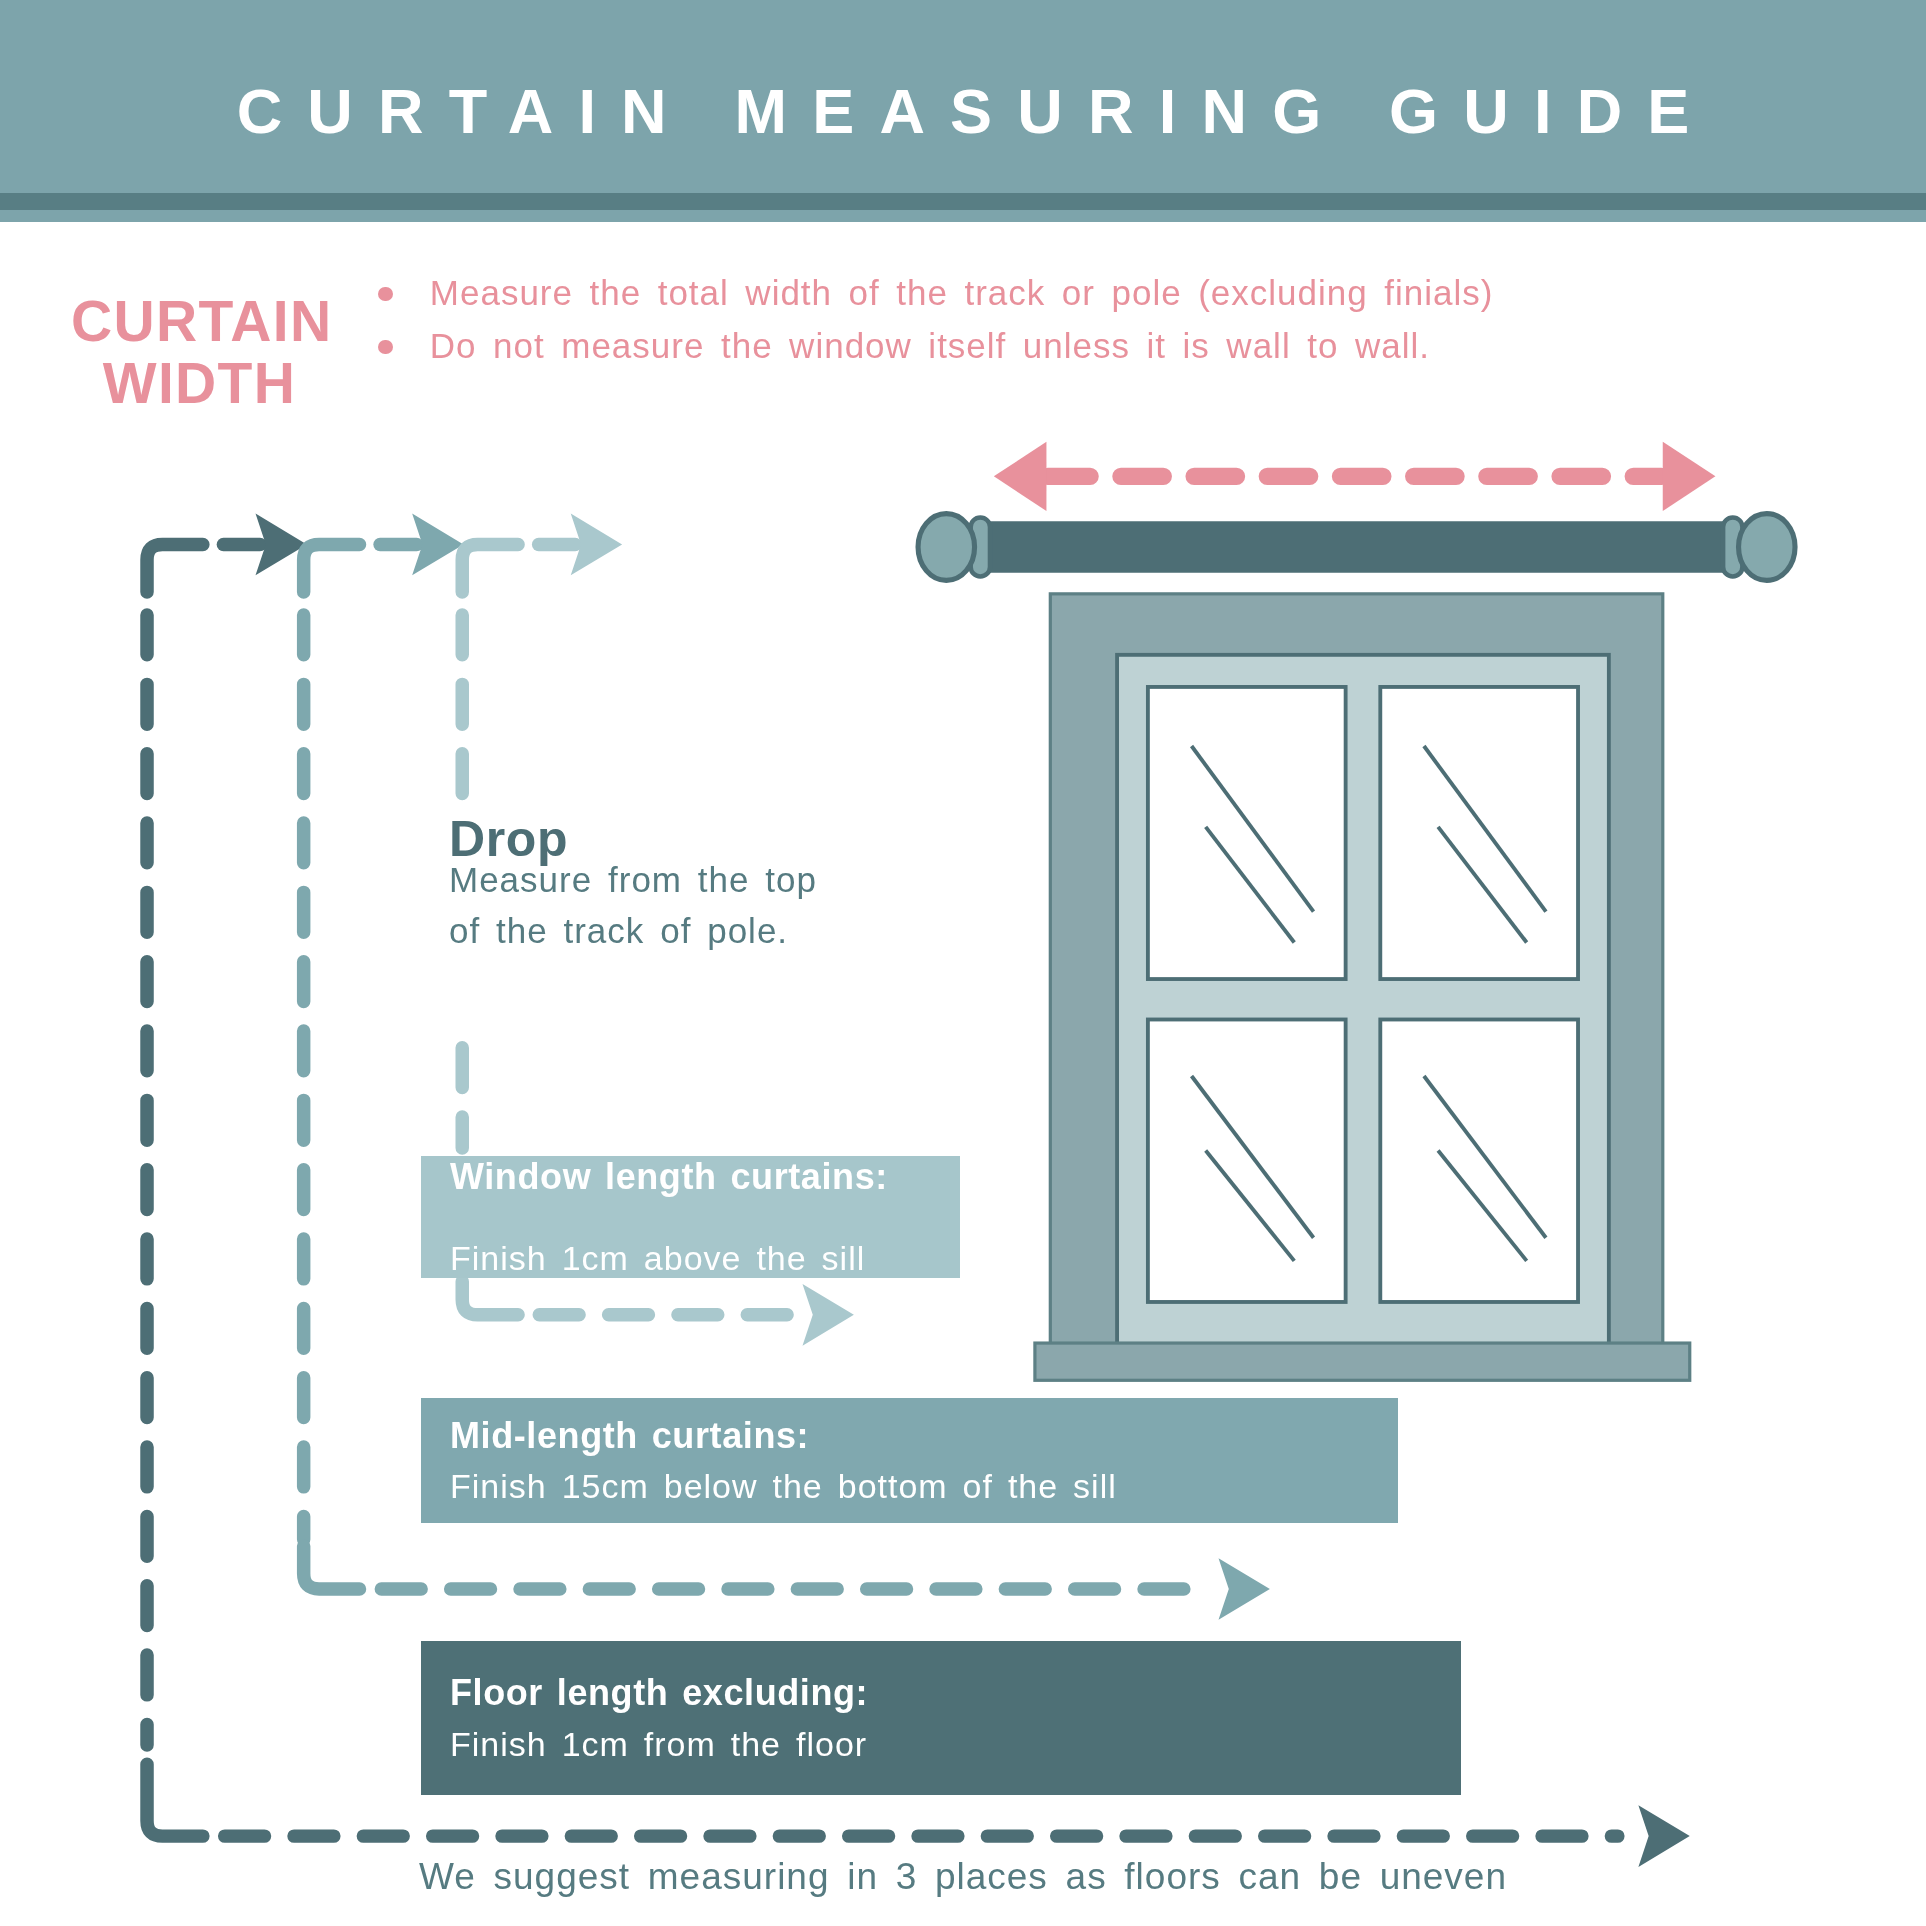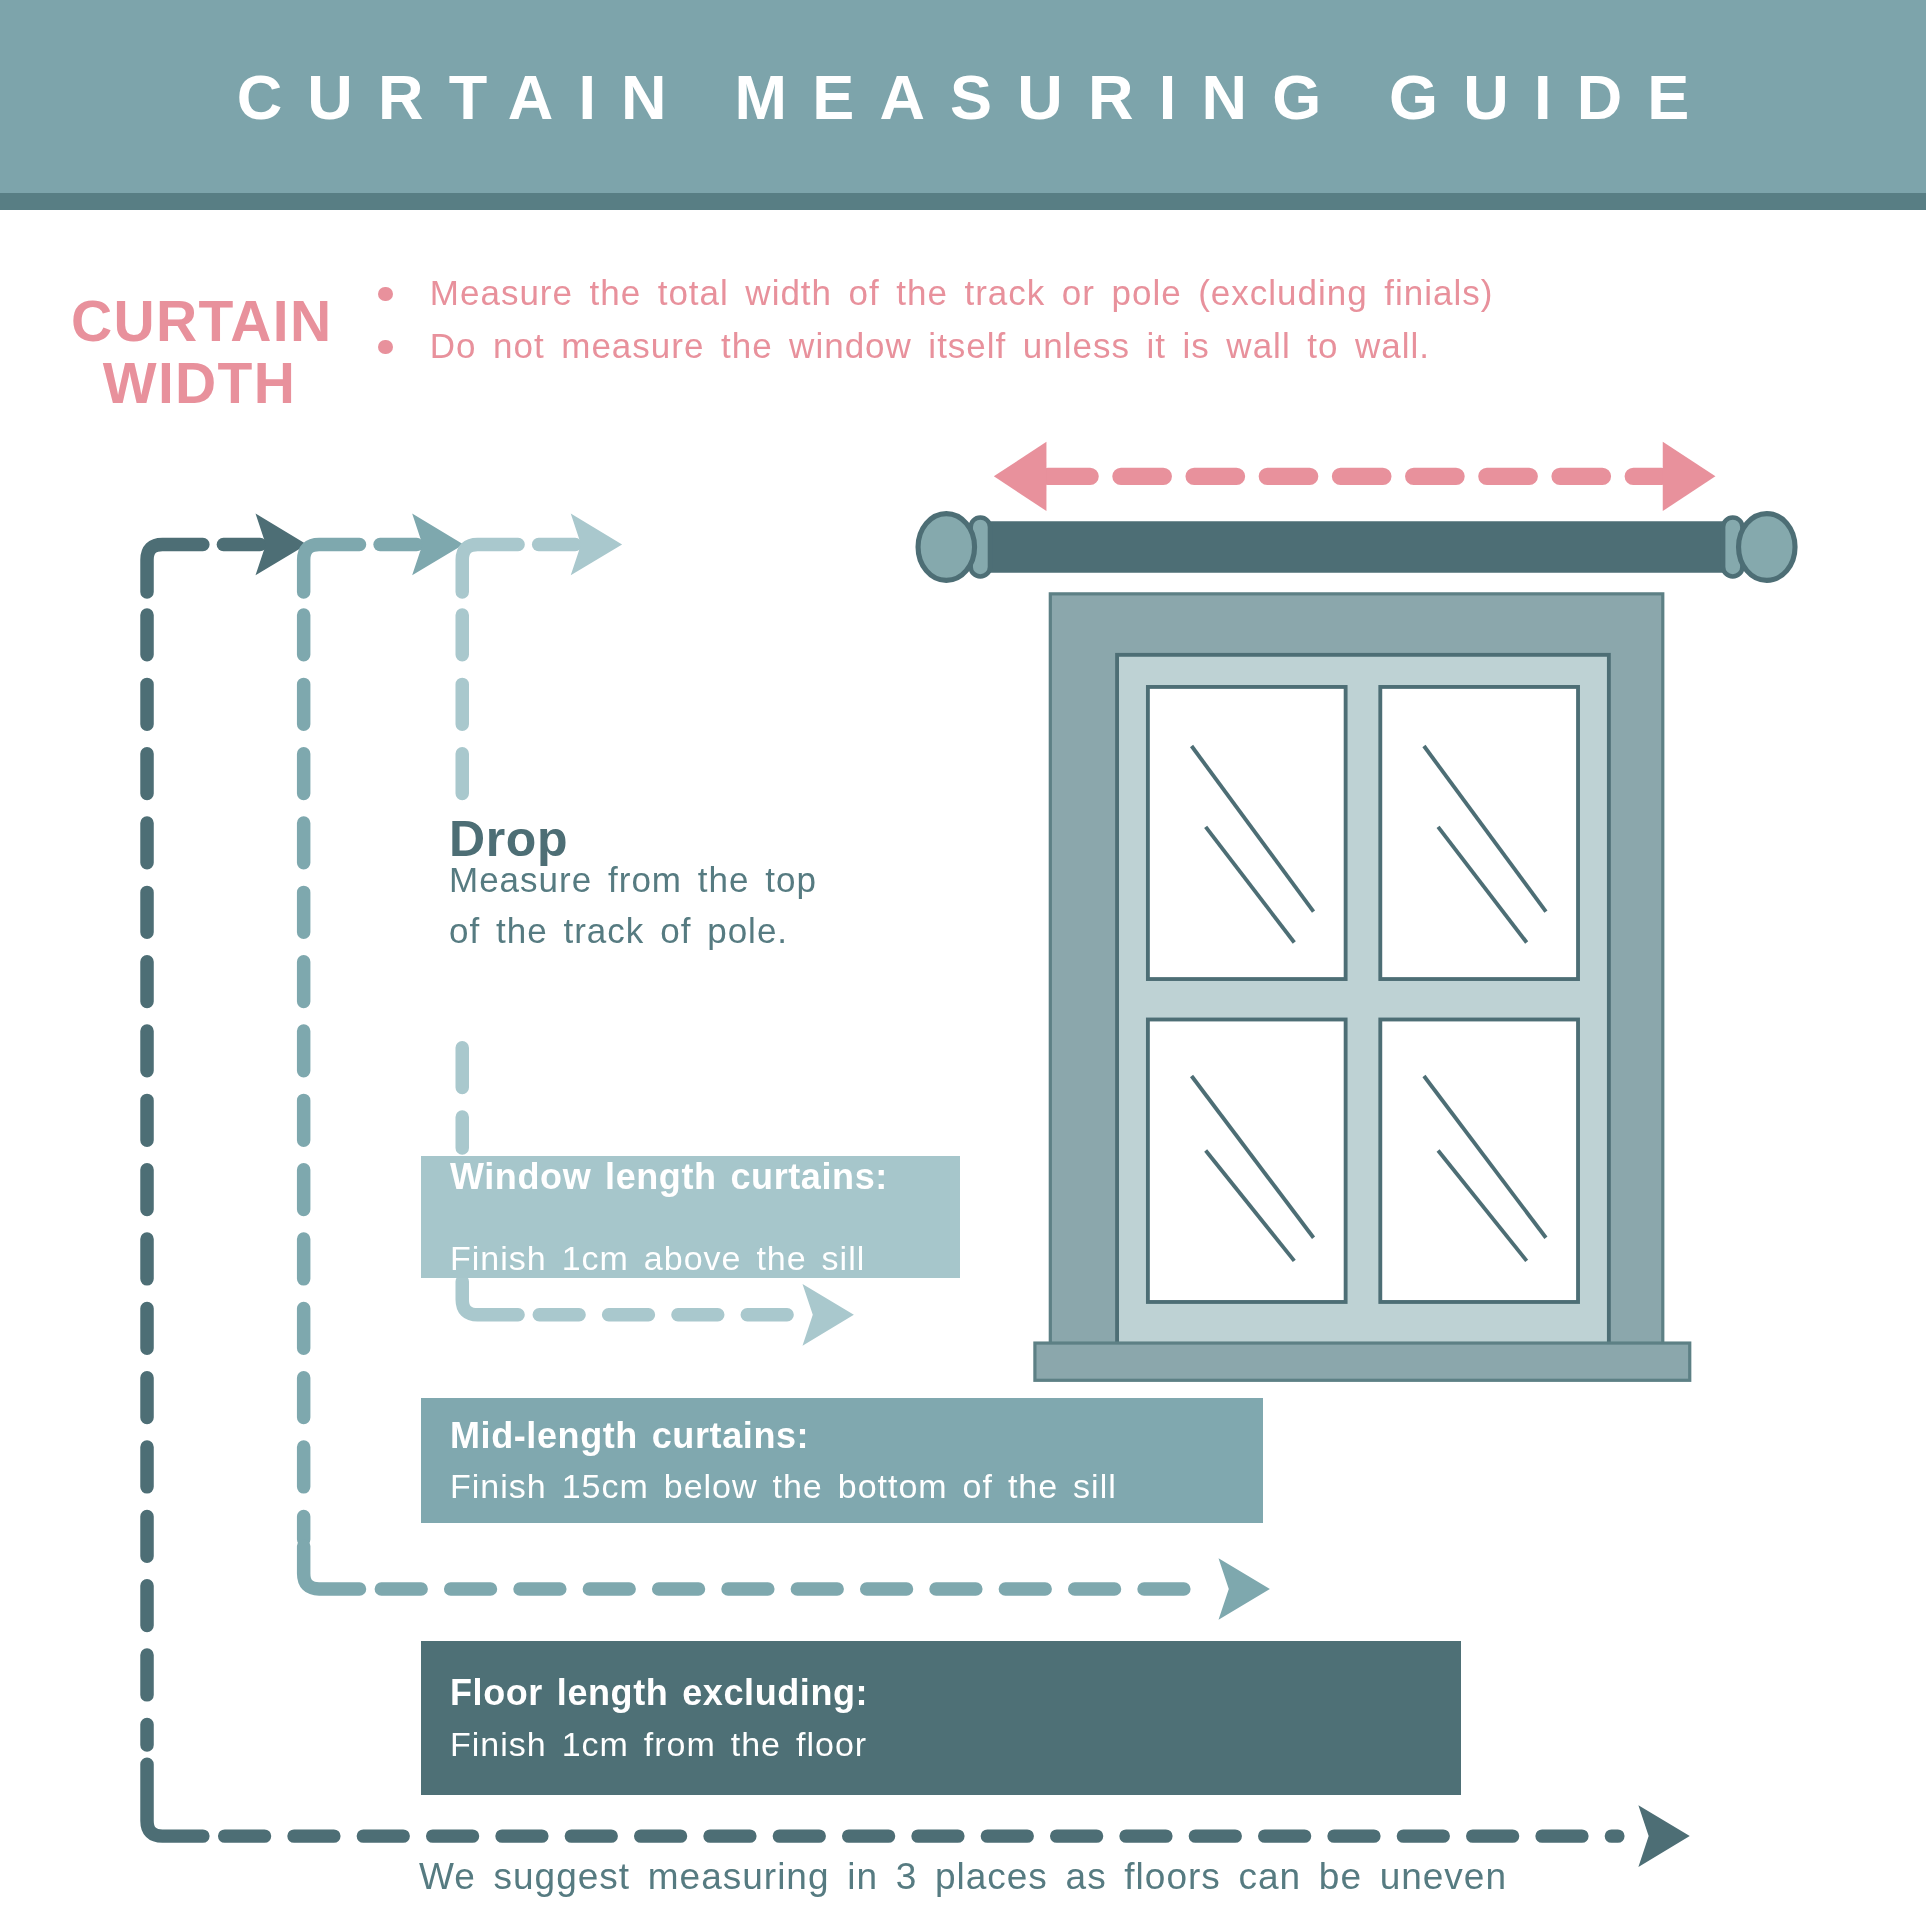--- a/index.html
+++ b/index.html
@@ -1,21 +1,21 @@
 <!DOCTYPE html>
 <html style="--header-bg: #7da4ab; --header-strip: #587e84; --pink: #e8919c; --teal-dark: #4d6e75; --teal-medium: #7ea8ae; --teal-light: #a9c8cd; --box-window-bg: #a6c6cb; --box-mid-bg: #80a8af; --box-floor-bg: #4e7076; --window-frame: #8ba7ac; --window-frame-edge: #5d8085; --window-frame-inner: #bed2d4; --pole-light: #85a9ad; --text-teal: #567b81;font-size:10.3px"><head>
 <meta charset="utf-8">
 <style>
   html,body{margin:0;padding:0;background:#ffffff;}
   body{width:1926px;height:1926px;position:relative;overflow:hidden;
        font-family:"Liberation Sans", sans-serif;}
   .abs{position:absolute;}
 
   
-  .header-band{left:0;top:0;width:1926px;height:193px;background:var(--header-bg,#7da4ab);
+  .header-band{left:0;top:0;width:1926px;height:222px;background:var(--header-bg,#7da4ab);
                display:flex;align-items:center;justify-content:center;}
   .header-strip{left:0;top:193px;width:1926px;height:16.7px;background:var(--header-strip,#587e84);}
   .title{color:#ffffff;font-size:63px;font-weight:bold;letter-spacing:0.40em;text-indent:0.40em;white-space:nowrap;}
 
   
   .cw-label{left:71px;top:290px;width:257px;text-align:center;color:var(--pink,#e8919c);
             font-size:57px;font-weight:bold;line-height:62px;letter-spacing:1.3px;}
   .bullets{left:378px;top:270px;width:1541px;}
   .bullet-row{display:flex;align-items:flex-start;height:53px;}
   .bullet-dot{width:14.8px;height:14.8px;border-radius:50%;background:var(--pink,#e8919c);
@@ -25,21 +25,21 @@
   
   .drop-heading{left:449px;top:810px;color:var(--teal-dark,#4d6e75);font-size:50px;font-weight:bold;letter-spacing:0.6px;}
   .drop-para{left:449px;top:854px;color:var(--text-teal,#567b81);font-size:35px;line-height:51px;
              letter-spacing:1px;word-spacing:5.1px;}
 
   
   .mbox{display:flex;flex-direction:column;justify-content:center;padding-left:29px;box-sizing:border-box;color:#ffffff;}
   .mbox .t{font-size:36px;font-weight:bold;letter-spacing:0.6px;word-spacing:3.2px;margin-bottom:10.3px;white-space:nowrap;}
   .mbox .s{font-size:34px;letter-spacing:1px;word-spacing:4.5px;white-space:nowrap;}
   .box-window{left:421px;top:1156px;width:539px;height:122px;background:var(--box-window-bg,#a6c6cb);justify-content:space-between;}
-  .box-mid{left:421px;top:1398px;width:842px;height:125px;background:var(--box-mid-bg,#80a8af);}
+  .box-mid{left:421px;top:1398px;width:977px;height:125px;background:var(--box-mid-bg,#80a8af);}
   .box-floor{left:421px;top:1641px;width:1040px;height:154px;background:var(--box-floor-bg,#4e7076);}
 
   
   .footer-note{left:0;top:1856px;width:1926px;text-align:center;color:var(--text-teal,#567b81);
                font-size:37px;letter-spacing:1px;word-spacing:6.4px;}
 
   svg.artwork{position:absolute;left:0;top:0;}
 </style>
 </head>
 <body>

